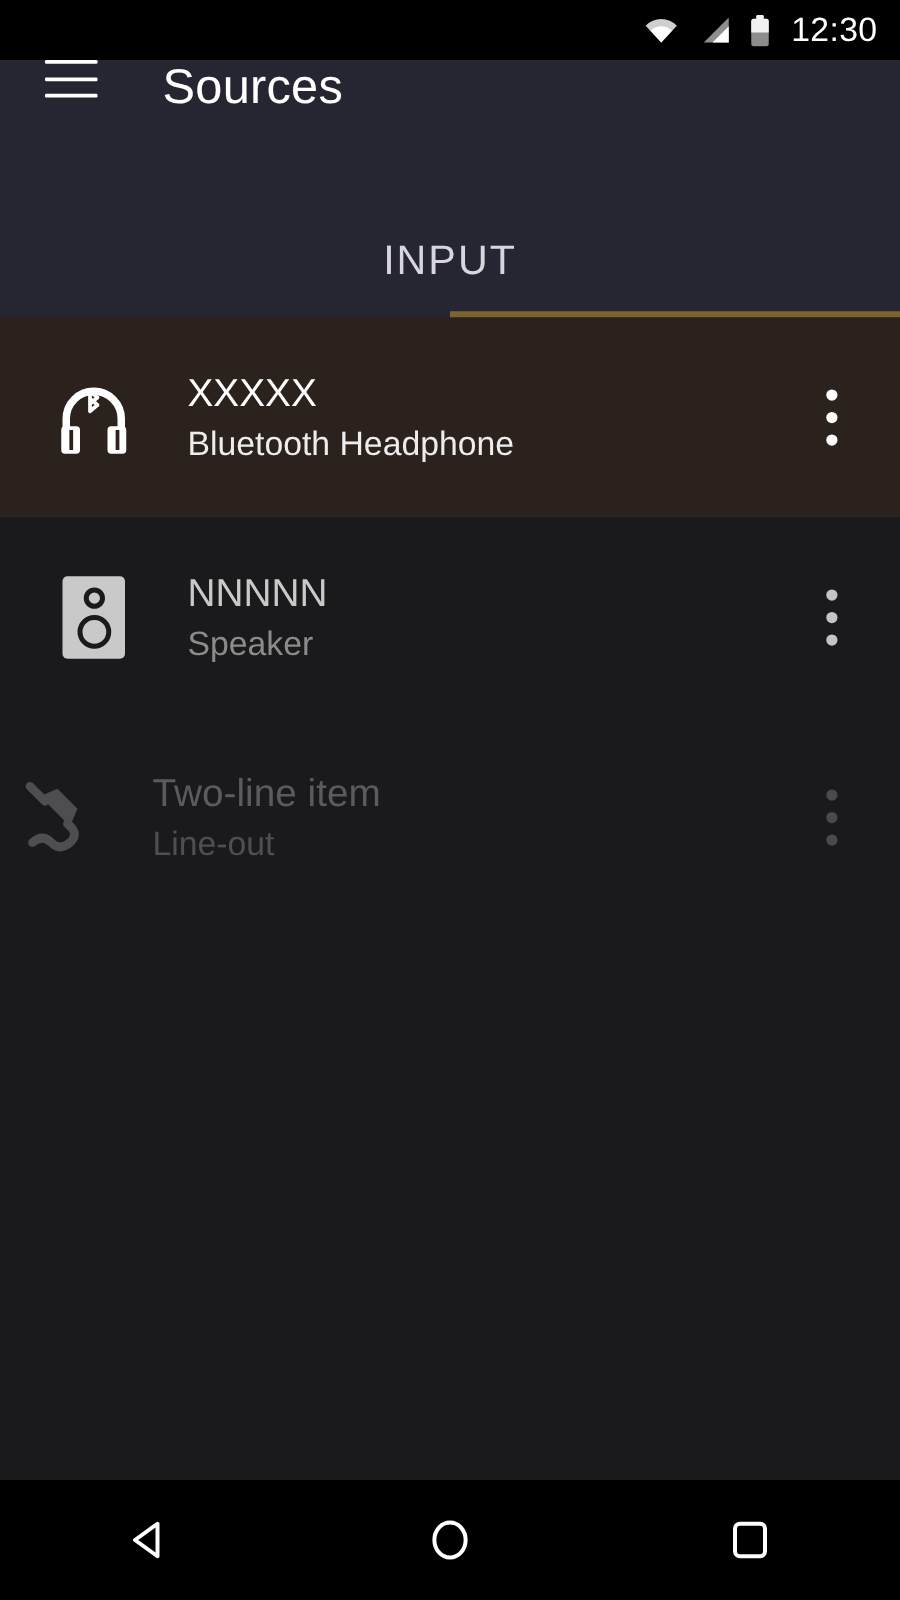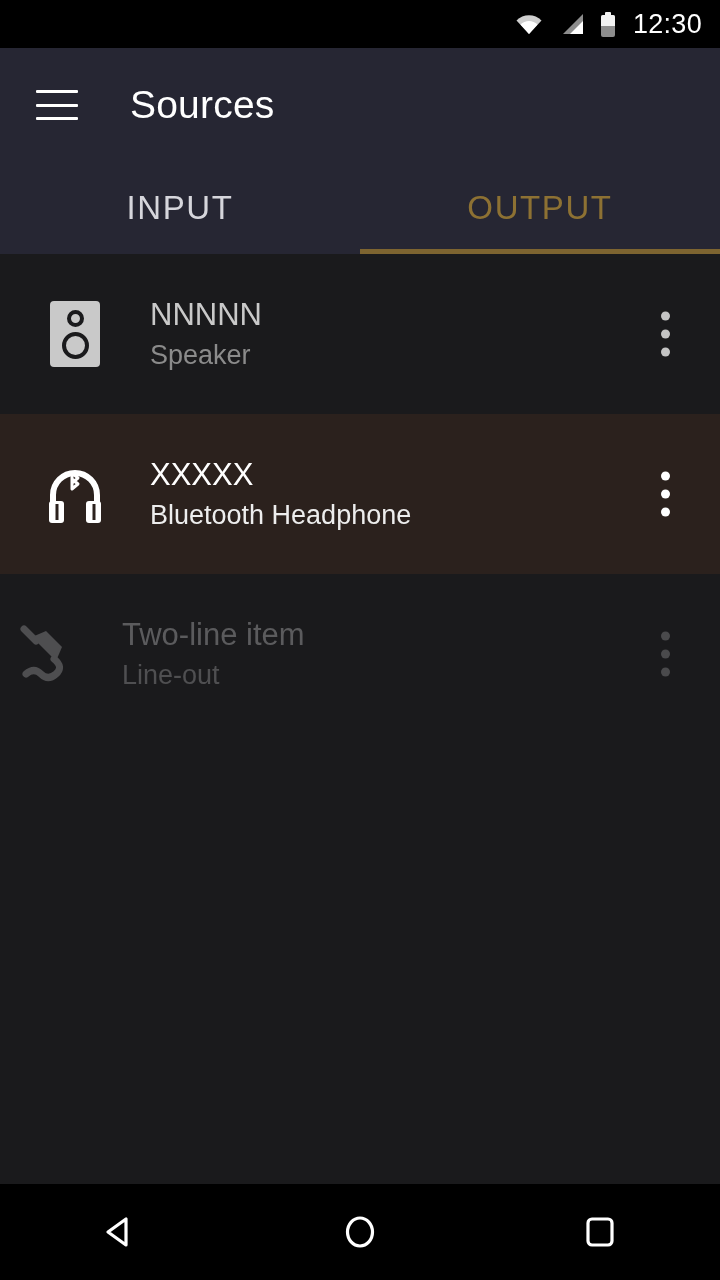--- a/index.html
+++ b/index.html
@@ -32,21 +32,21 @@
     position:absolute; left:4px; top:0; width:6px; height:4px;
     background:#f2f2f2; border-radius:1px;
   }
   .clock{
     color:#fff; font-size:27px; letter-spacing:.3px; line-height:1;
     padding-left:4px;
   }
 
   
   .toolbar{
-    background:#262633; height:114px; display:flex; align-items:center;
+    background:#262633; height:114px; display:flex; 
     padding-left:36px;
   }
   .hamburger{ width:42px; height:30px; display:flex; flex-direction:column;
     justify-content:space-between; cursor:pointer; }
   .hamburger span{ display:block; height:3px; background:#fff; border-radius:1px; }
   .app-title{
     color:#fff; font-size:39px; font-weight:400; margin-left:52px;
     letter-spacing:.2px;
   }
 
@@ -147,43 +147,24 @@
     <div class="hamburger">
       <span></span>
         <span></span>
         <span></span>
     </div>
     <div class="app-title">Sources</div>
   </div>
 
   <div class="tabs">
     <div class="tab inactive">INPUT</div>
-    <div class="tab active">OUTPUT</div>
     <div class="tab-indicator"></div>
   </div>
 
   <div class="list">
-
-    <div class="row normal">
-      <div class="row-icon">
-        <div class="spk">
-            <div class="c1"></div>
-            <div class="c2"></div>
-          </div>
-      </div>
-      <div class="row-text">
-        <div class="row-title">NNNNN</div>
-        <div class="row-sub">Speaker</div>
-      </div>
-      <div class="overflow">
-        <i></i>
-          <i></i>
-          <i></i>
-      </div>
-    </div>
 
     <div class="row selected">
       <div class="row-icon">
         <svg width="62" height="62" viewBox="0 0 62 62">
           <path d="M9 42 V32 A22 22 0 0 1 53 32 V42" fill="none" stroke="#ffffff" stroke-width="6"></path>
           <rect x="5" y="38" width="15" height="22" rx="3" fill="#ffffff"></rect>
           <rect x="42" y="38" width="15" height="22" rx="3" fill="#ffffff"></rect>
           <rect x="11.5" y="41" width="3" height="16" fill="#2b211d"></rect>
           <rect x="48.5" y="41" width="3" height="16" fill="#2b211d"></rect>
           <path d="M28 16 L34 21 L28 26 V10 L34 15 L28 20" fill="none" stroke="#ffffff" stroke-width="3" stroke-linejoin="round"></path>
@@ -193,20 +174,38 @@
         <div class="row-title">XXXXX</div>
         <div class="row-sub">Bluetooth Headphone</div>
       </div>
       <div class="overflow">
         <i></i>
           <i></i>
           <i></i>
       </div>
     </div>
 
+    <div class="row normal">
+      <div class="row-icon">
+        <div class="spk">
+            <div class="c1"></div>
+            <div class="c2"></div>
+          </div>
+      </div>
+      <div class="row-text">
+        <div class="row-title">NNNNN</div>
+        <div class="row-sub">Speaker</div>
+      </div>
+      <div class="overflow">
+        <i></i>
+          <i></i>
+          <i></i>
+      </div>
+    </div>
+
     <div class="row disabled">
       <div class="row-icon">
         <svg width="62" height="62" viewBox="0 0 62 62">
           <g fill="none" stroke="#4e4e50" stroke-width="7" stroke-linecap="round">
             <path d="M8 6 L20 18"></path>
           </g>
           <path d="M16 14 L30 8 L46 24 L40 38 Z" fill="#4e4e50"></path>
           <path d="M38 36 q10 8 2 15 q-8 7 -15 0 q-7 -7 -15 0" fill="none" stroke="#4e4e50" stroke-width="7" stroke-linecap="round"></path>
         </svg>
       </div>

